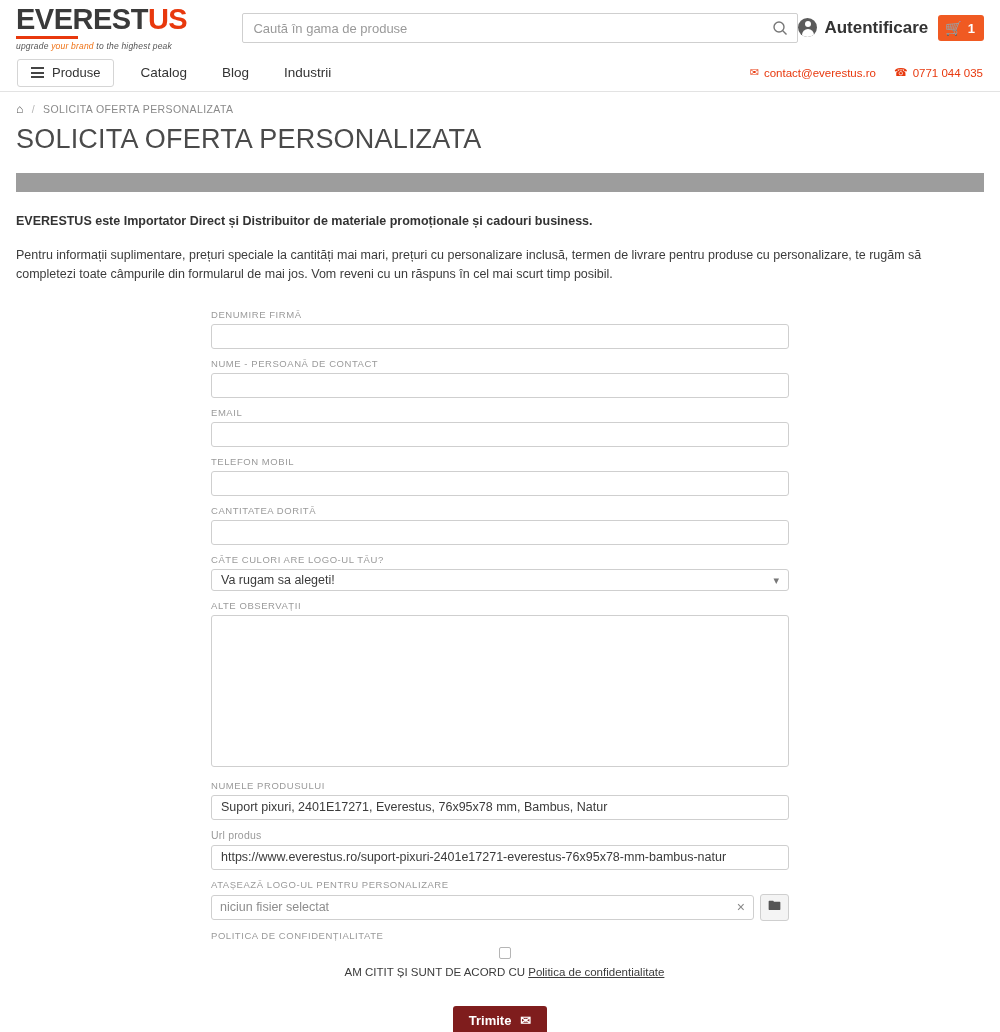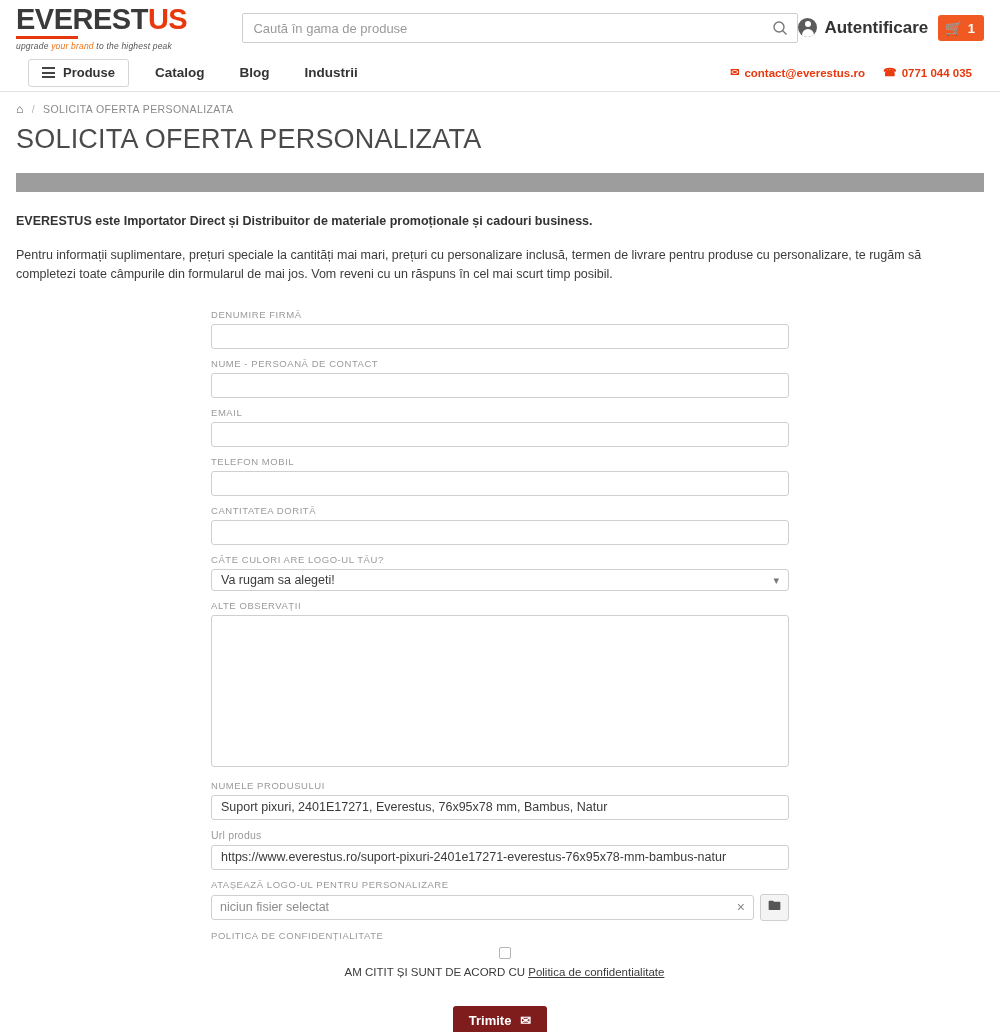--- a/index.html
+++ b/index.html
@@ -104,24 +104,23 @@
     font-size: 13px;
     font-weight: bold;
     height: 26px;
   }
   .cart-glyph { font-size: 14px; line-height: 1; }
 
   
   .nav {
     display: flex;
     align-items: center;
-    padding: 0 28px;
+    padding: 0 17px;
     height: 38px;
     border-bottom: 1px solid #e3e3e3;
-    font-weight: bold;
   }
   .produse-btn {
     display: flex; align-items: center; gap: 8px;
     border: 1px solid #d5d5d5;
     background: #fff;
     border-radius: 3px;
     padding: 6px 13px;
     font-size: 13px;
     color: #333;
     height: 28px;

